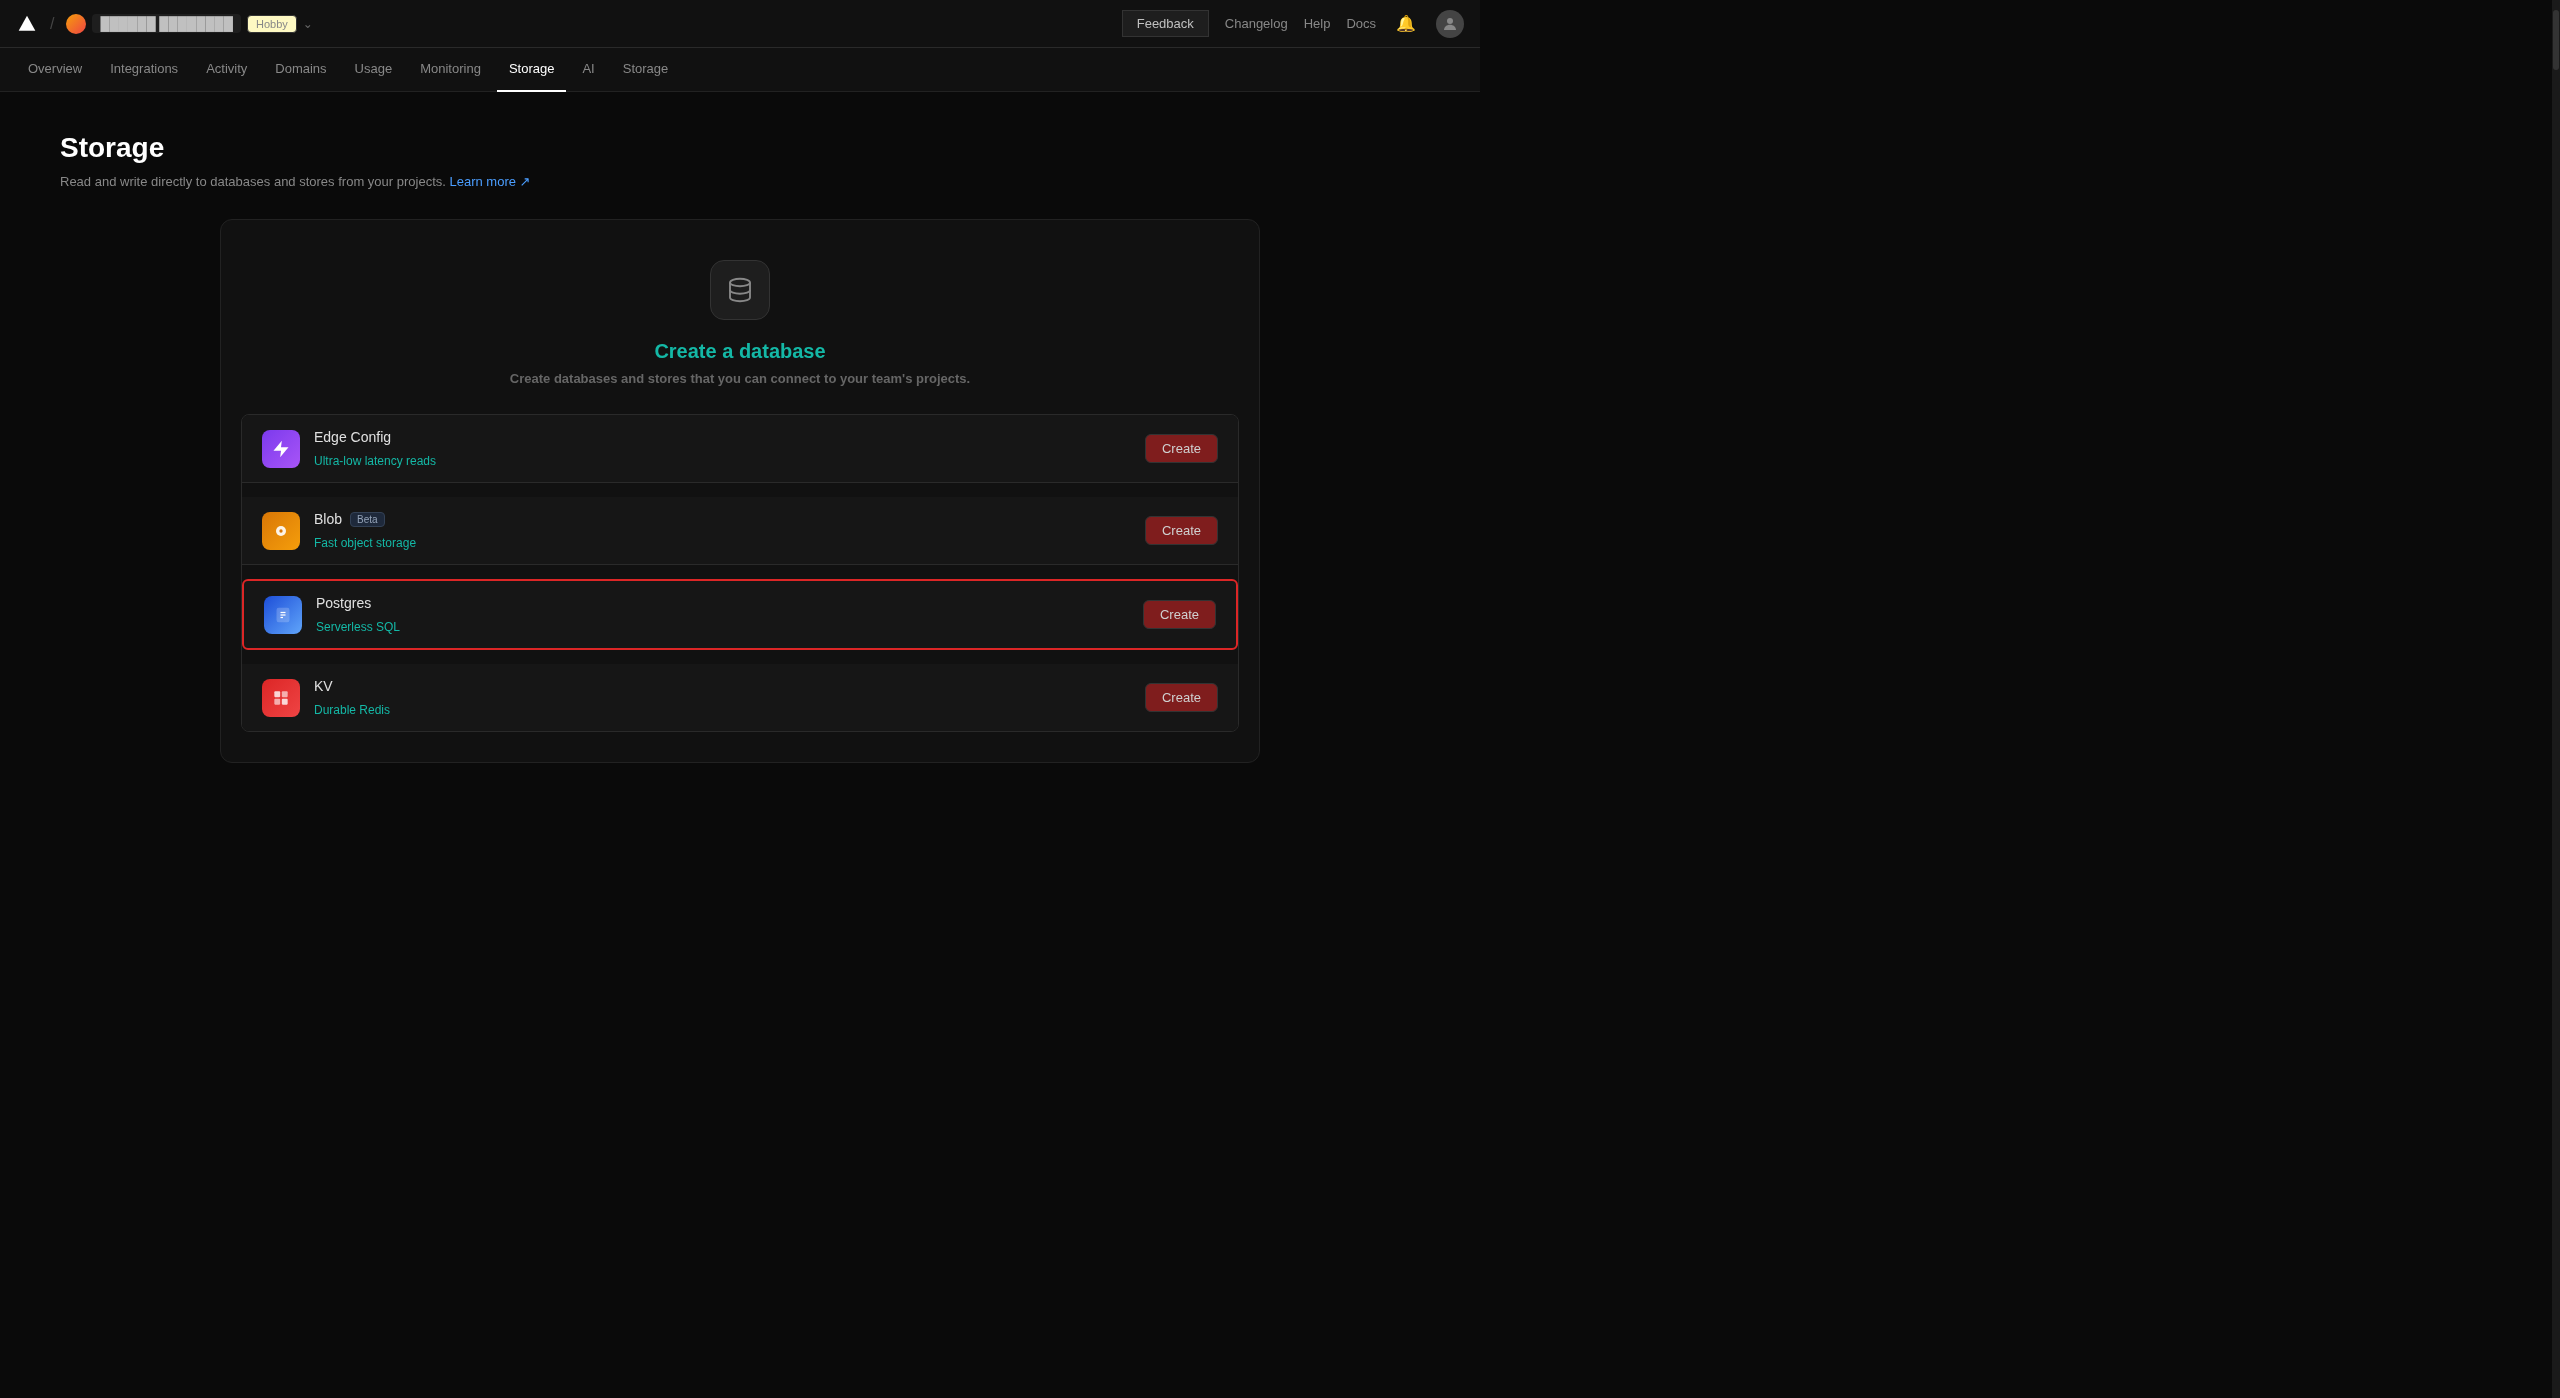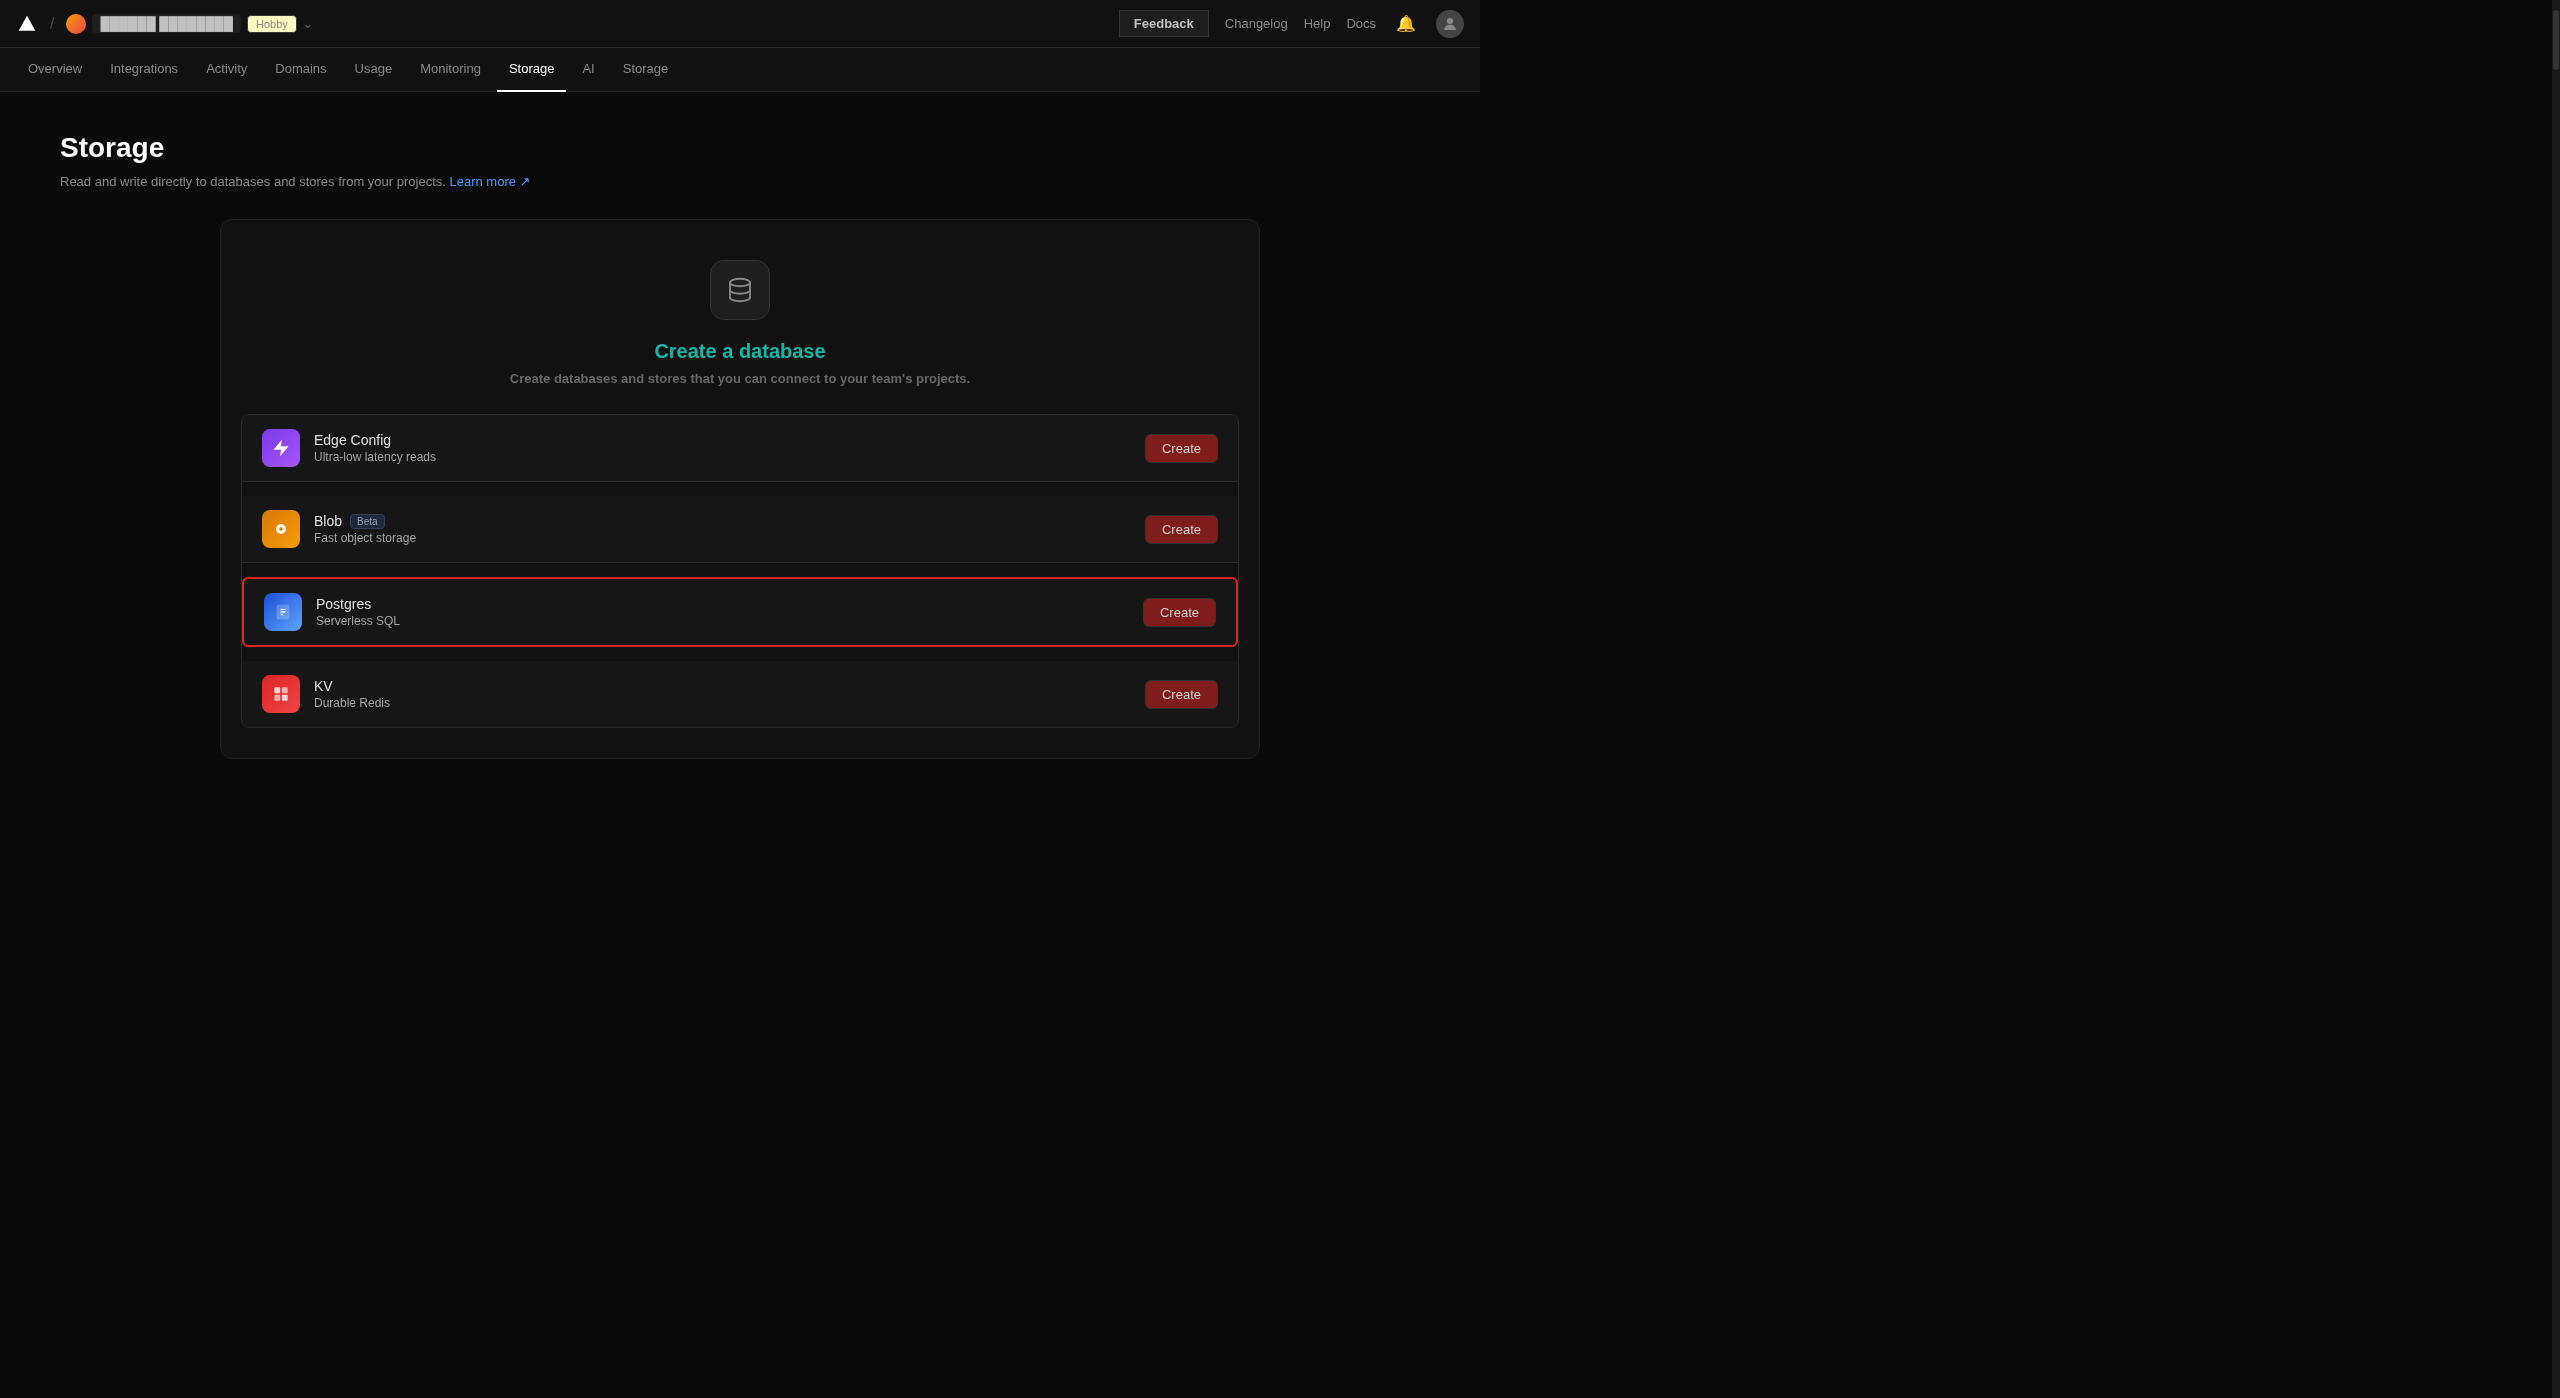--- a/index.html
+++ b/index.html
@@ -91,21 +91,20 @@
     }
 
     .feedback-btn {
       background: #1e1e1e;
       border: 1px solid #333;
       color: #c0c0c0;
       padding: 5px 14px;
       border-radius: 0;
       cursor: pointer;
       font-size: 13px;
-      font-weight: bold;
     }
 
     .topbar-link {
       color: #888;
       font-size: 13px;
       cursor: pointer;
       text-decoration: none;
     }
 
     .notification-btn {
@@ -303,22 +302,22 @@
       background: #1e293b;
       border: 1px solid #334155;
       color: #94a3b8;
       font-size: 10px;
       padding: 1px 6px;
       border-radius: 4px;
     }
 
     .db-option-desc {
       font-size: 12px;
-      color: #a3a3a3;
-      margin-top: 2px;
+      color: #14b8a6;
+      margin-top: 9px;
     }
 
     .create-btn {
       background: #7f1d1d;
       border: 1px solid #333;
       color: #d0d0d0;
       padding: 6px 16px;
       border-radius: 6px;
       cursor: pointer;
       font-size: 13px;

